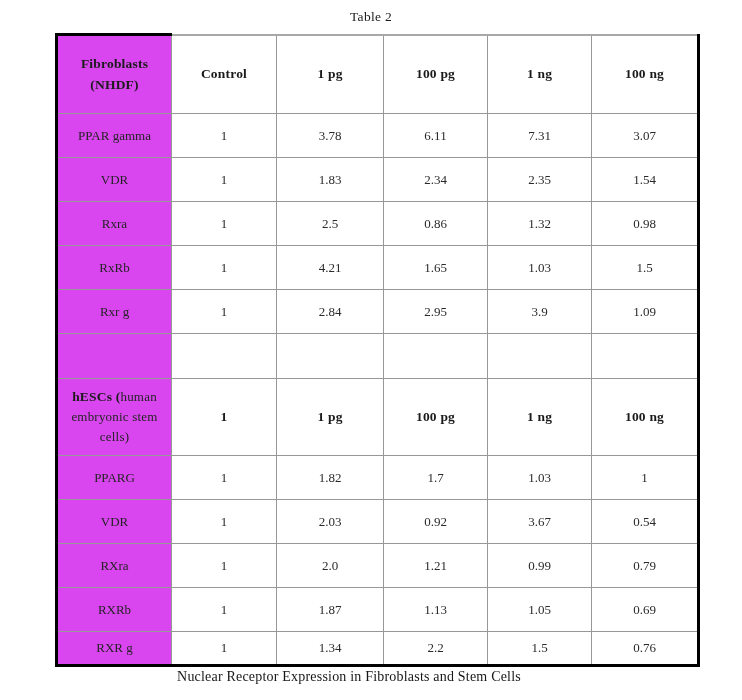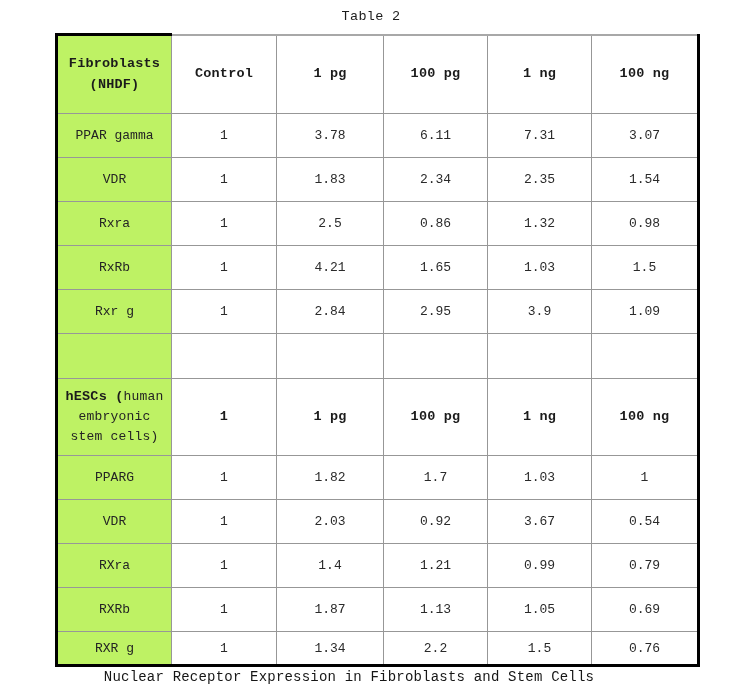--- a/index.html
+++ b/index.html
@@ -1,37 +1,37 @@
 <!DOCTYPE html>
 <html><head>
 <meta charset="utf-8">
 <style>
   html,body{margin:0;padding:0;background:#ffffff;}
   .page{
     position:relative;width:742px;height:700px;background:#ffffff;
-    font-family:Liberation Mono, monospace;color:#222;overflow:hidden;
+    font-family:Liberation Serif, serif;color:#222;overflow:hidden;
   }
   .title{
     position:absolute;top:9px;left:0;width:742px;text-align:center;
     font-size:13.5px;font-weight:500;letter-spacing:.3px;color:#1c1c1c;
   }
   table.t2{
     position:absolute;top:33px;left:55px;width:642px;
     border-collapse:collapse;table-layout:fixed;
     border-left:3px solid #000;border-right:3px solid #000;
     border-bottom:3px solid #000;border-top:2px solid #a8a8a8;
   }
   .t2 th,.t2 td{
     border:1.5px solid #979797;
     text-align:center;vertical-align:middle;
     padding:2px 3px;font-weight:400;font-size:13px;color:#2a2a2a;
     overflow:hidden;
   }
   .t2 .hd{font-weight:600;font-size:13.5px;color:#1b1b1b;letter-spacing:.2px;line-height:1.5;}
-  .t2 .c-label{background:#bef264;}
+  .t2 .c-label{background:#d946ef;}
   .t2 .lbl{font-weight:400;font-size:13px;color:#242424;}
   .t2 .b{font-weight:700;}
   tr.r-h1{height:79px;}
   tr.r-h2{height:77px;margin-top:32px;}
   tr.r-d{height:44px;}
   tr.r-sp{height:45px;}
   tr.r-last{height:34px;}
   tr.r-h1 > .c-label{border-top:3px solid #000;}
   tr.r-h1 > .hd-rest{border-top:2px solid #a8a8a8;}
   .caption{
@@ -136,21 +136,21 @@
         <th class="c-label lbl">VDR</th>
         <td>1</td>
         <td>2.03</td>
         <td>0.92</td>
         <td>3.67</td>
         <td>0.54</td>
       </tr>
       <tr class="r-d">
         <th class="c-label lbl">RXra</th>
         <td>1</td>
-        <td>1.4</td>
+        <td>2.0</td>
         <td>1.21</td>
         <td>0.99</td>
         <td>0.79</td>
       </tr>
       <tr class="r-d">
         <th class="c-label lbl">RXRb</th>
         <td>1</td>
         <td>1.87</td>
         <td>1.13</td>
         <td>1.05</td>

